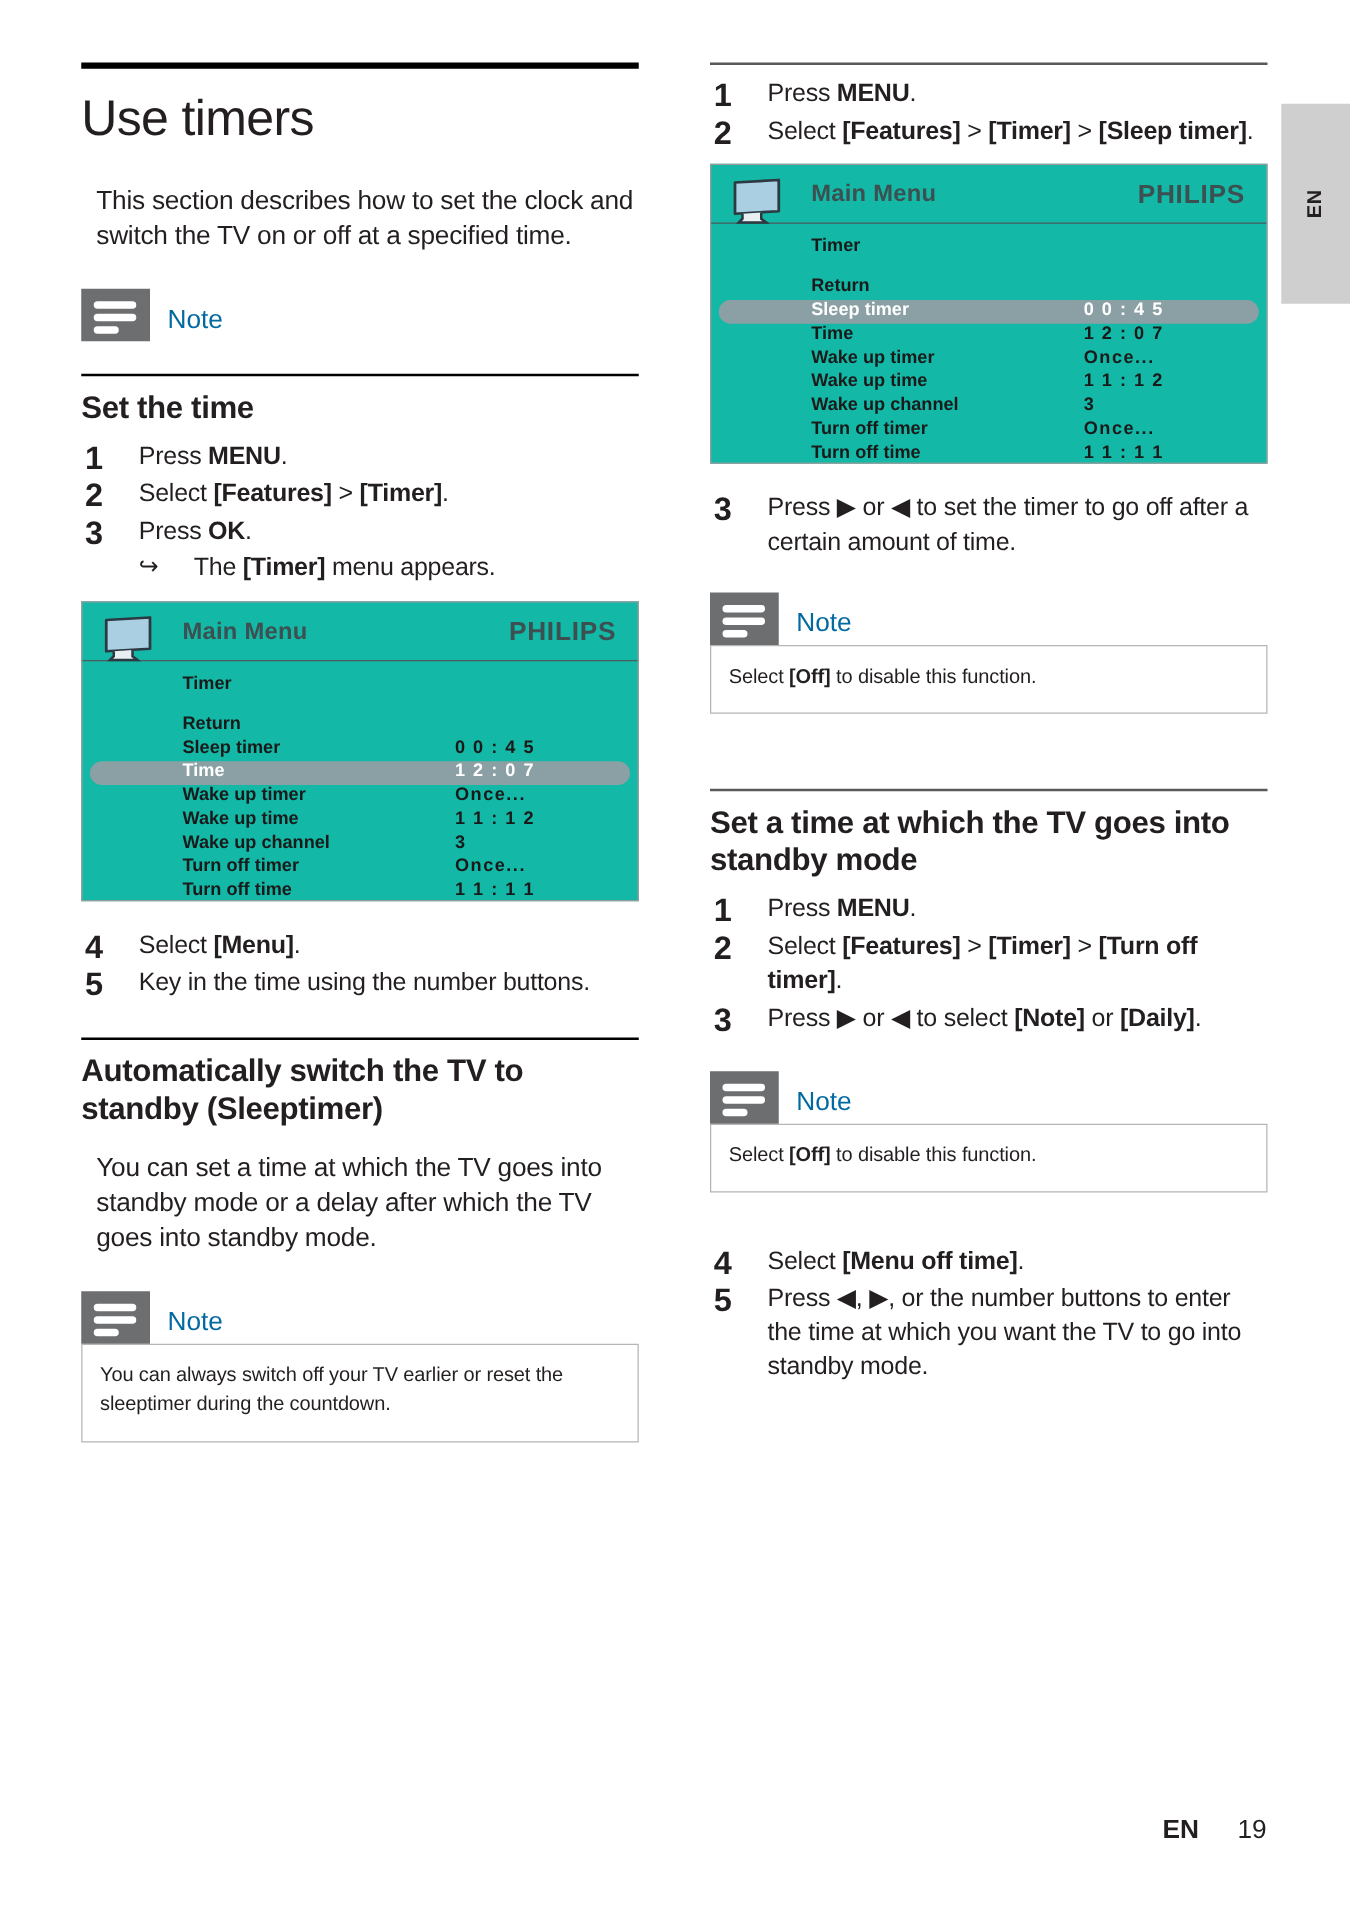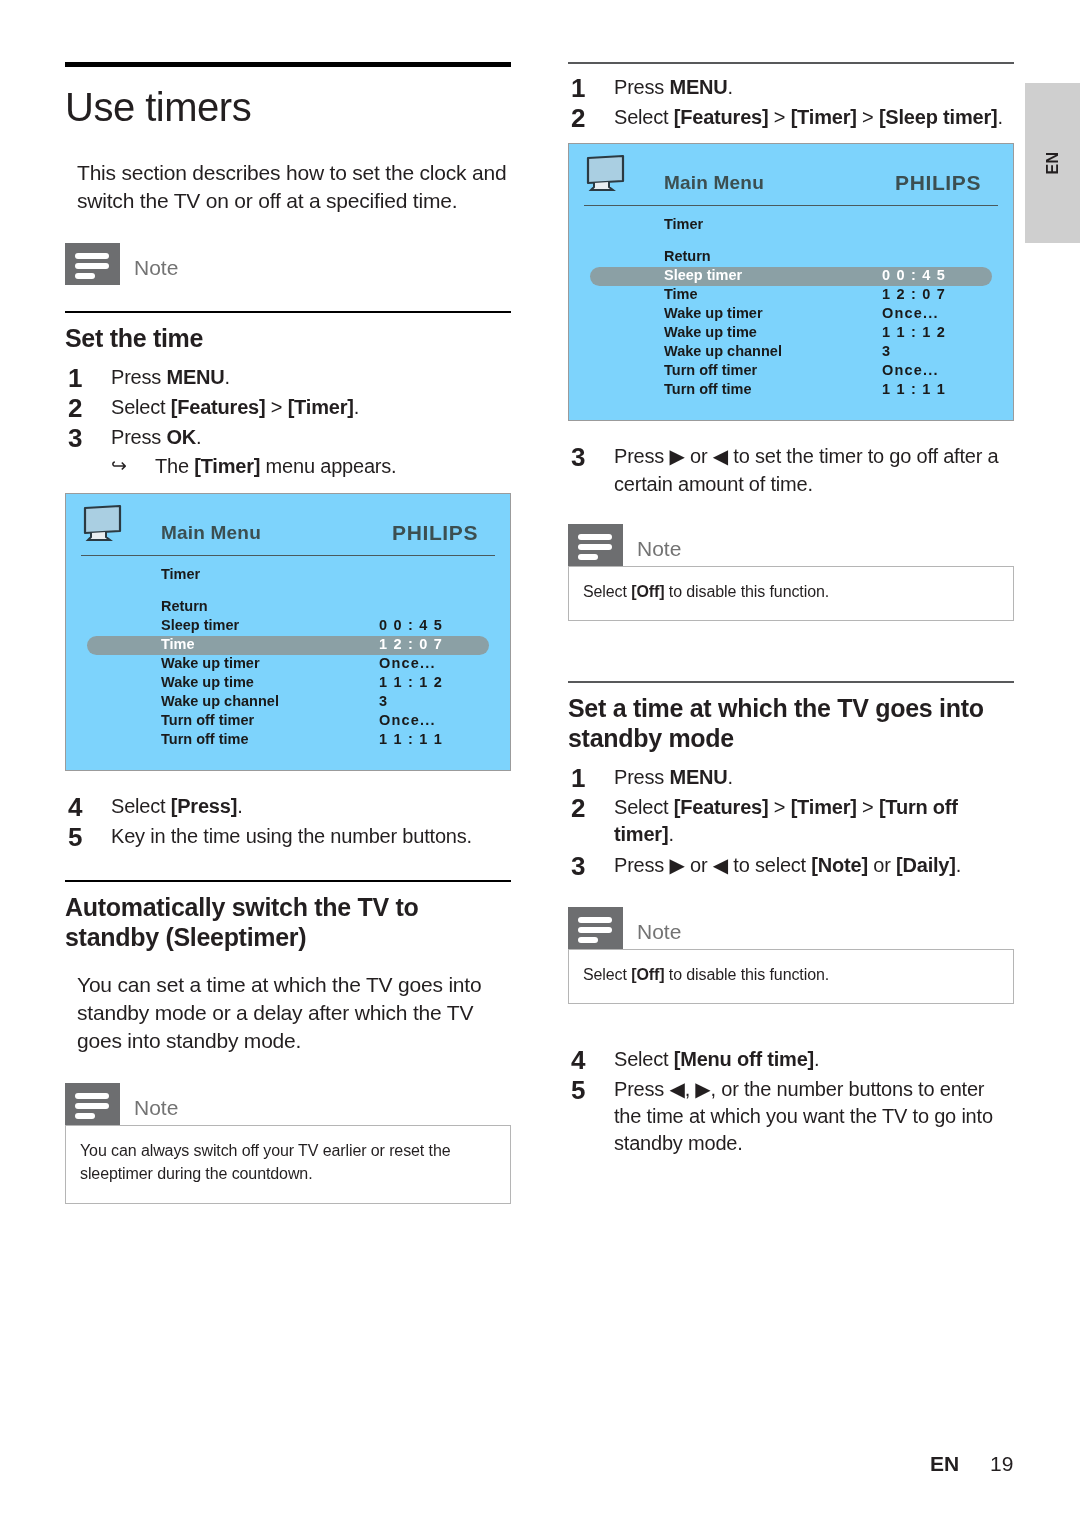--- a/index.html
+++ b/index.html
@@ -12,21 +12,21 @@
     height: 1532px;
     position: relative;
     font-family: "Liberation Sans", sans-serif;
     color: #231f20;
     overflow: hidden;
   }
 
   
   .col {
     position: absolute;
-    top: 62px;
+    top: 50px;
     width: 446px;
   }
   .col-left  { left: 65px; }
   .col-right { left: 568px; }
 
   
   .lang-tab {
     position: absolute;
     left: 1025px;
     top: 83px;
@@ -141,45 +141,45 @@
     background: #ffffff;
     border-radius: 3px;
     height: 6px;
     left: 10px;
   }
   .note-icon i.b1 { top: 10px; width: 34px; }
   .note-icon i.b2 { top: 20px; width: 34px; }
   .note-icon i.b3 { top: 30px; width: 20px; }
   .note-label {
     font-size: 21px;
-    color: #737373;
+    color: #0369a1;
     margin-left: 14px;
     line-height: 1;
     padding-bottom: 7px;
     font-weight: 300;
   }
   .note-body {
     border: 1px solid #b5b5b5;
     padding: 13px 14px 17px 14px;
     font-size: 16px;
     line-height: 1.45;
     font-weight: 300;
     letter-spacing: -0.1px;
     min-height: 46px;
     box-sizing: border-box;
   }
 
   
   .tvmenu {
     border: 1px solid #9b9b9b;
-    background: #7dd3fc;
-    padding: 15px;
+    background: #14b8a6;
+    padding: 0;
     margin: 12px 0 22px 0;
     position: relative;
-    height: 278px;
+    height: 240px;
     box-sizing: border-box;
   }
   .tvmenu-head {
     position: relative;
     height: 46px;
   }
   .tvmenu-head .title {
     position: absolute;
     left: 80px;
     top: 13px;
@@ -332,21 +332,21 @@
       <div class="tv-row">
         <span class="lbl">Turn off time</span>
         <span class="val">1 1 : 1 1</span>
       </div>
     </div>
   </div>
 
   <ol class="steps" style="margin-bottom:30px;">
     <li>
       <span class="num">4</span>
-      <span>Select <b class="kw">[Press]</b>.</span>
+      <span>Select <b class="kw">[Menu]</b>.</span>
     </li>
     <li>
       <span class="num">5</span>
       <span>Key in the time using the number buttons.</span>
     </li>
   </ol>
 
   <div class="rule-thin"></div>
   <h2 class="section-title" style="margin-bottom:18px;">Automatically switch the TV to standby (Sleeptimer)</h2>
   <p class="body-text">You can set a time at which the TV goes into standby mode or a delay after which the TV goes into standby mode.</p>

